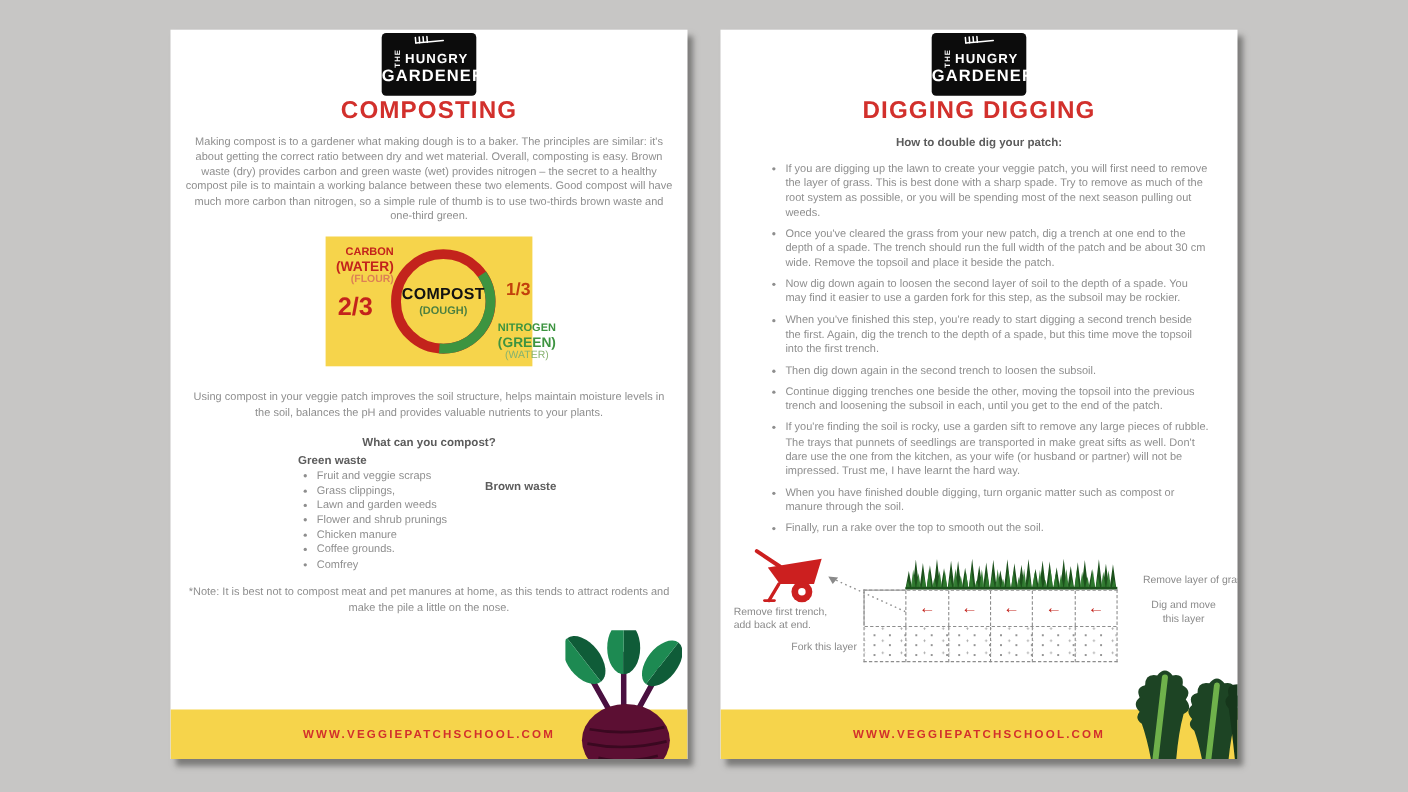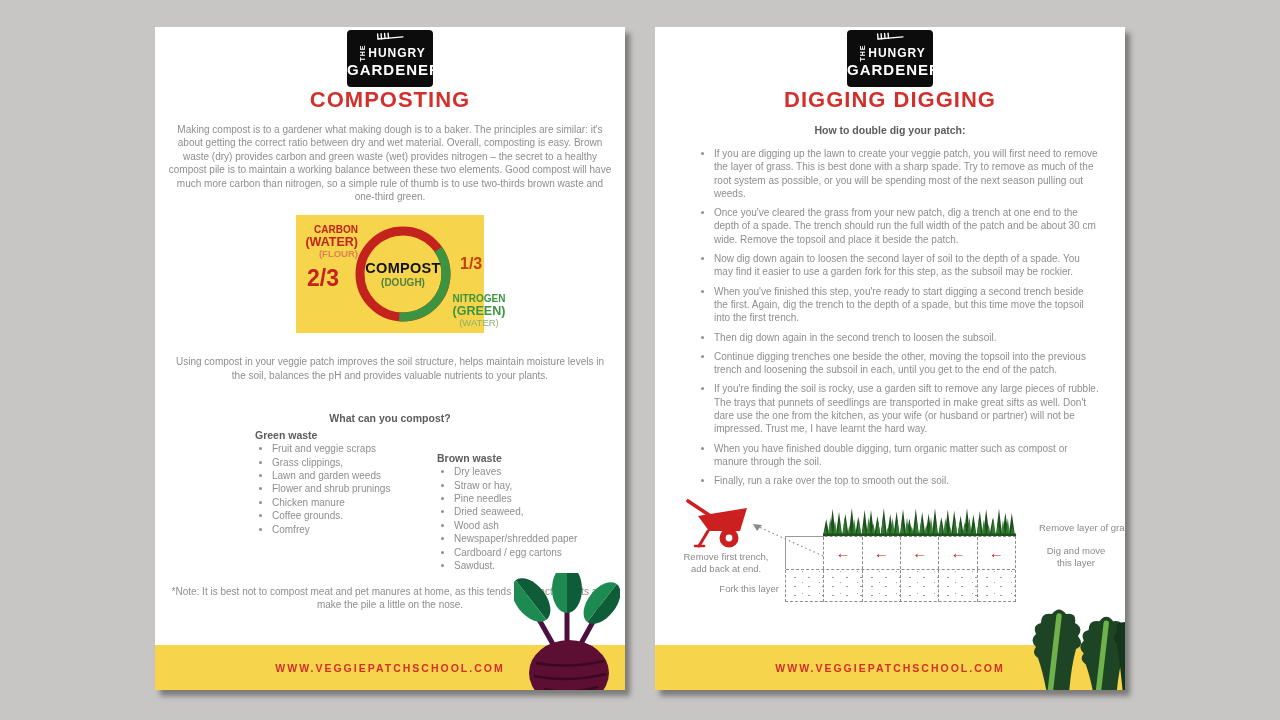--- a/index.html
+++ b/index.html
@@ -44,39 +44,39 @@
   .cb-center{position:absolute;left:59px;top:11px;width:96px;height:96px;
     display:flex;flex-direction:column;align-items:center;justify-content:center;}
   .cb-compost{color:#121212;font-weight:bold;font-size:14.5px;letter-spacing:.3px;}
   .cb-dough{color:#4e8040;font-weight:bold;font-size:10px;margin-top:1px;}
   .cb-13{position:absolute;left:164px;top:40px;color:#c2410c;font-weight:bold;font-size:16px;}
   .cb-right{position:absolute;left:154px;top:78px;width:58px;text-align:center;line-height:12px;}
   .cb-nitrogen{color:#3d9440;font-weight:bold;font-size:10px;}
   .cb-green{color:#3d9440;font-weight:bold;font-size:12.5px;}
   .cb-water{color:#86b26f;font-weight:normal;font-size:9.5px;}
   .benefits{width:436px;margin:22px auto 0;}
-  .question{margin-top:30px;}
-  .columns{display:flex;margin:4px 0 0 100px;gap:32px;}
+  .question{margin-top:14px;}
+  .columns{display:flex;margin:4px 0 0 100px;gap:20px;justify-content:center;}
   .col{width:150px;}
   .col.wide{width:168px;margin-top:23px;}
   .col-head{color:#5c5c5c;font-weight:bold;font-size:10.5px;line-height:14px;}
   .col ul{margin:1px 0 0 0;padding-left:17px;color:#8e8e8e;font-size:10px;line-height:12.4px;}
   .col li{margin:0 0 1px 0;}
   .note{width:446px;margin:11px auto 0;}
   .beet{position:absolute;right:5px;bottom:-3px;z-index:3;}
   
   .subtitle{margin-top:11px;}
   .steps{list-style:disc;margin:11px 13px 0 46px;padding-left:13px;width:386px;
     color:#8e8e8e;font-size:10px;line-height:13.3px;text-align:left;}
   .steps li{margin-bottom:6px;}
   
   .dd{position:relative;height:152px;margin-top:4px;}
   .wheelbarrow{position:absolute;left:28px;top:2px;}
   .dd-label{position:absolute;color:#8a8a8a;font-size:9.5px;line-height:12px;}
-  .lbl-remove-trench{left:12px;top:57px;width:118px;text-align:center;}
+  .lbl-remove-trench{left:12px;top:57px;width:118px;text-align:left;}
   .lbl-fork{left:38px;top:89px;width:86px;text-align:right;}
   .lbl-grass{left:384px;top:28px;width:100px;}
   .lbl-dig{left:378px;top:51px;width:86px;text-align:center;}
   .grass{position:absolute;left:168px;top:12px;}
   .grid{position:absolute;left:130px;top:42px;width:231px;height:66px;
     border:1px dashed #8d8d8d;box-sizing:border-box;}
   .grid-row{display:flex;height:32px;}
   .grid-row.bottom{height:32px;border-top:1px dashed #8d8d8d;}
   .cell{flex:1;border-right:1px dashed #8d8d8d;display:flex;align-items:center;justify-content:center;}
   .cell:last-child{border-right:none;}
@@ -164,31 +164,20 @@
             <li>Grass clippings,</li>
             <li>Lawn and garden weeds</li>
             <li>Flower and shrub prunings</li>
             <li>Chicken manure</li>
             <li>Coffee grounds.</li>
             <li>Comfrey</li>
           </ul>
       </div>
       <div class="col wide">
         <div class="col-head">Brown waste</div>
-        <ul>
-
-        <li>Dry leaves</li>
-            <li>Straw or hay,</li>
-            <li>Pine needles</li>
-            <li>Dried seaweed,</li>
-            <li>Wood ash</li>
-            <li>Newspaper/shredded paper</li>
-            <li>Cardboard / egg cartons</li>
-            <li>Sawdust.</li>
-          </ul>
       </div>
     </div>
 
     <div class="body-text note">*Note: It is best not to compost meat and pet manures at home, as this tends to attract rodents and make the pile a little on the nose.</div>
 
     <svg class="beet" width="106" height="120" viewBox="0 0 106 120">
       <g stroke="#4a1040" stroke-width="5" stroke-linecap="round">
         <path d="M53 96 L18 34"></path>
           <path d="M53 96 L53 22"></path>
           <path d="M53 96 L86 36"></path>

